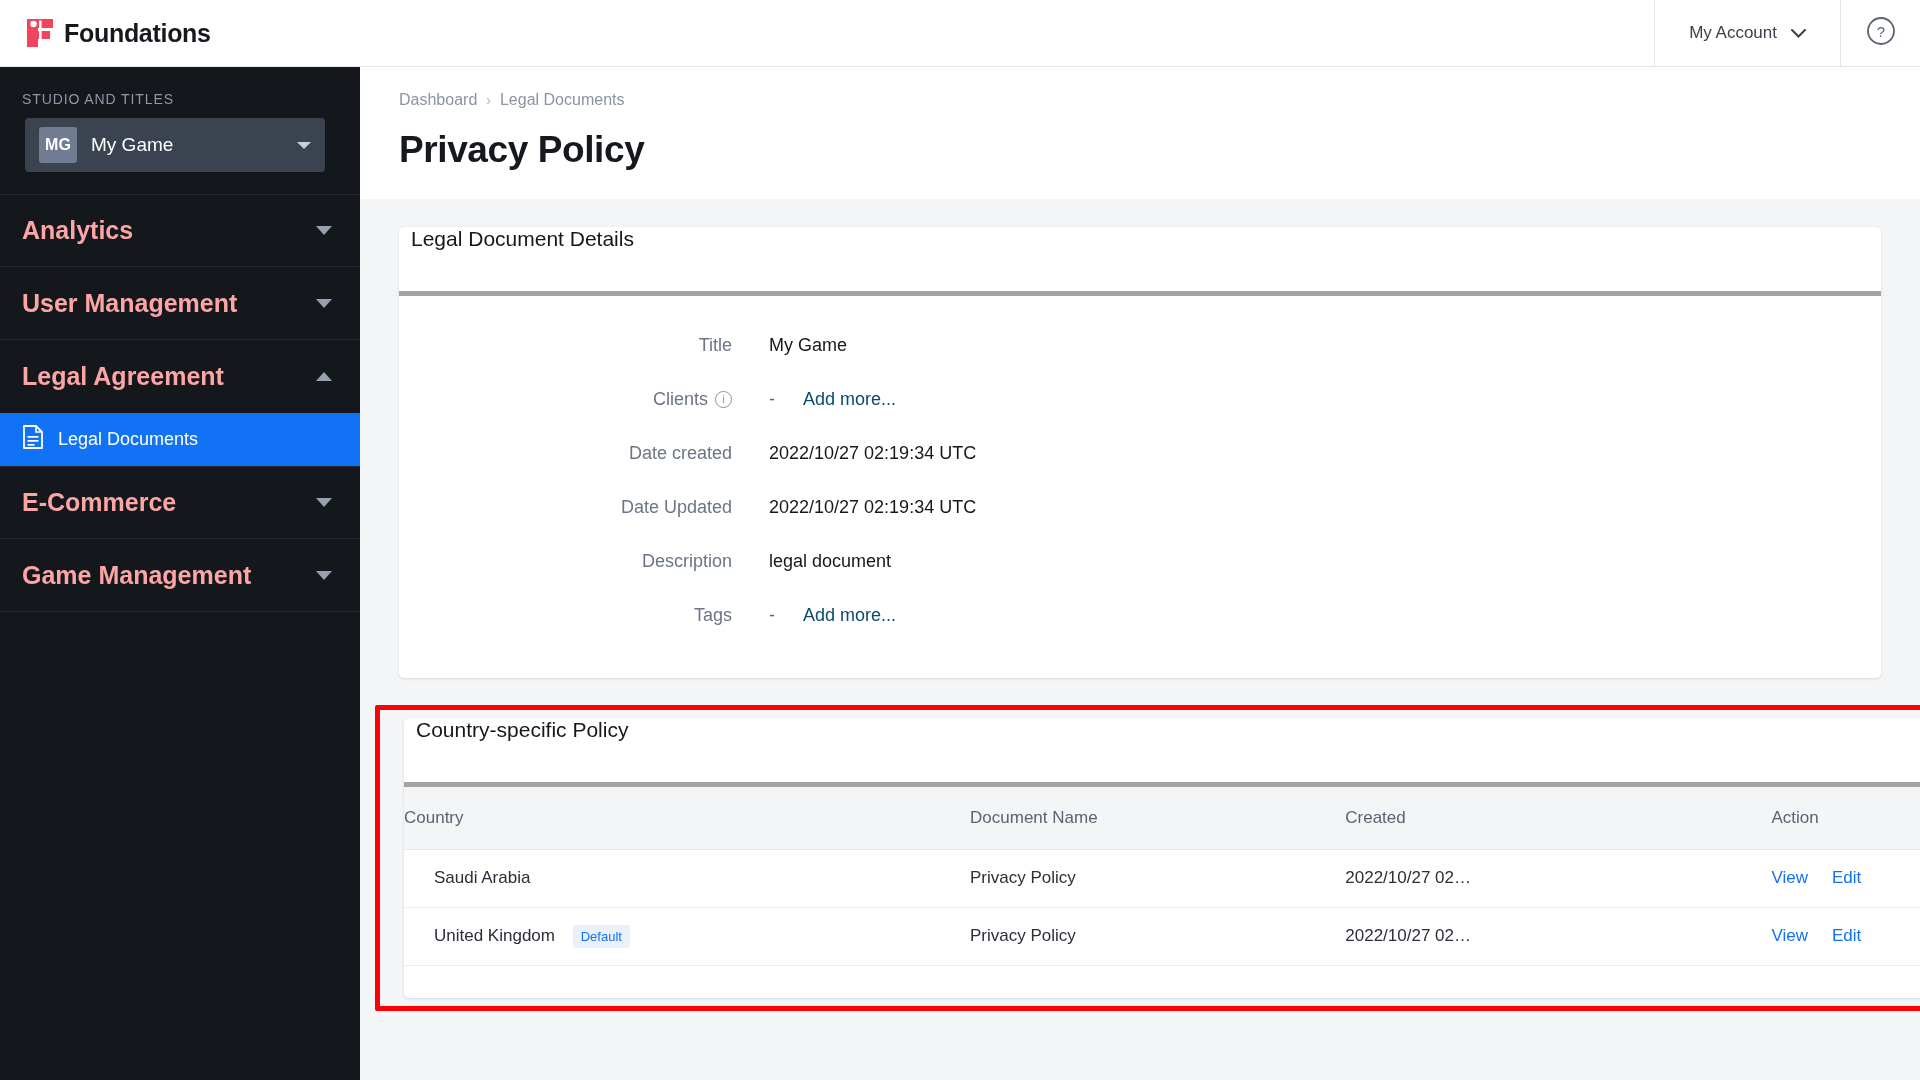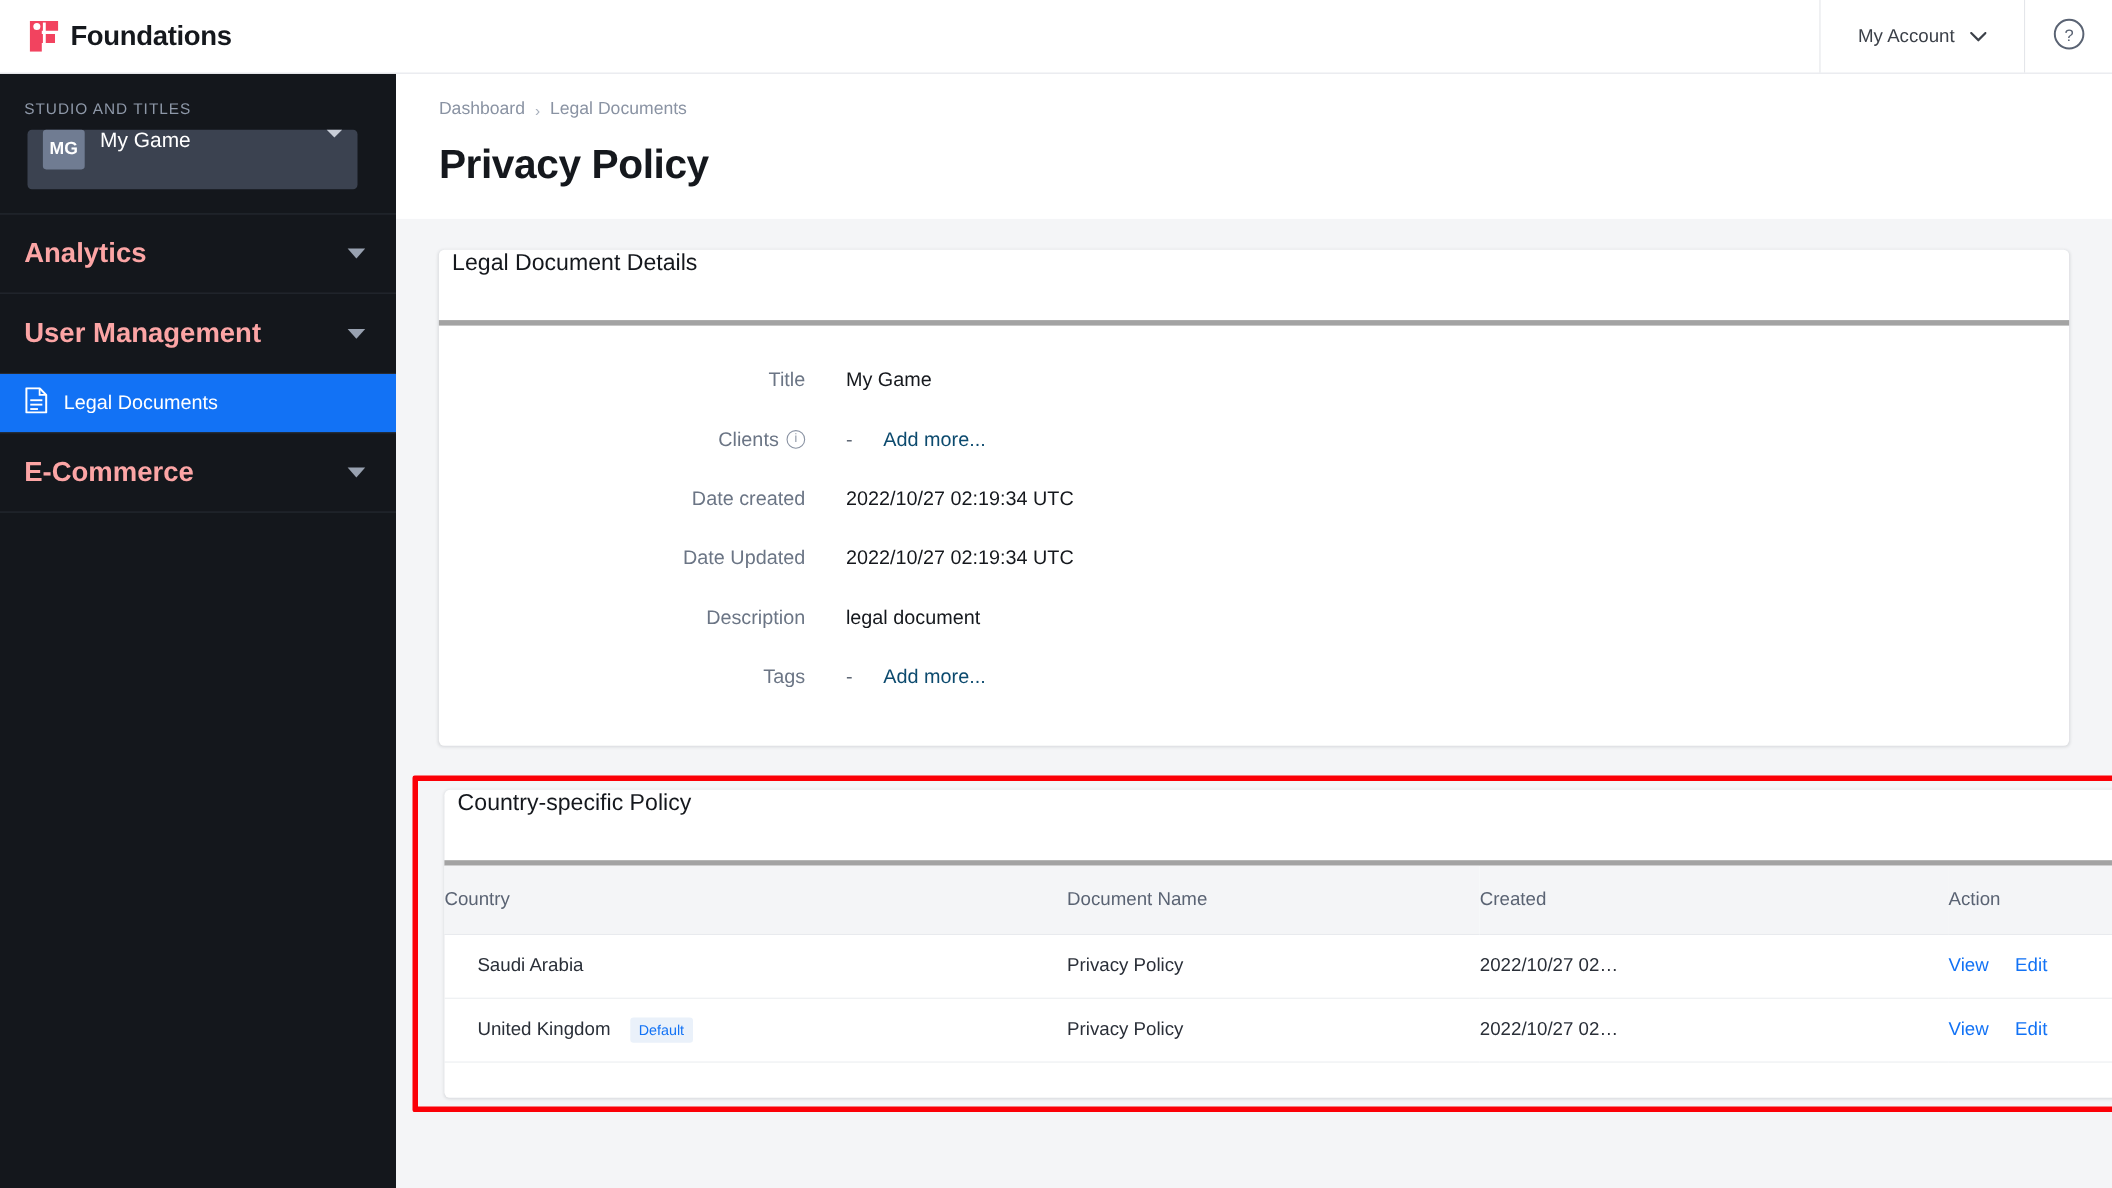--- a/index.html
+++ b/index.html
@@ -40,21 +40,21 @@
   .sidebar {
     position: absolute; top: 67px; left: 0; width: 360px; height: 1013px;
     background: #14171c; overflow: hidden;
   }
   .studio-label {
     color: #8e98a8; font-size: 14px; letter-spacing: 0.9px;
     padding: 24px 0 11px 22px; font-weight: normal;
   }
   .studio-select {
     margin: 0 35px 0 25px; height: 54px; background: #3b4250;
-    border-radius: 4px; display: flex; align-items: flex-start;
+    border-radius: 4px; display: flex; align-items: center;
     padding: 0 14px; cursor: pointer;
   }
   .studio-avatar {
     width: 38px; height: 36px; background: #707c92; border-radius: 3px;
     color: #ffffff; font-size: 16px; font-weight: bold;
     display: flex; align-items: center; justify-content: center;
   }
   .studio-name { color: #ffffff; font-size: 19px; margin-left: 14px; flex: 1; }
   .caret-white {
     width: 0; height: 0; border-left: 7px solid transparent;
@@ -207,35 +207,43 @@
     <span class="caret-white"></span>
   </div>
 
   <div class="nav-group first">
     <span class="nav-group-label">Analytics</span>
     <span class="caret down"></span>
   </div>
   <div class="nav-group">
     <span class="nav-group-label">User Management</span>
     <span class="caret down"></span>
+  </div>
+  <div class="nav-group" style="border-bottom:none">
+    <span class="nav-group-label">Legal Agreement</span>
+    <span class="caret up"></span>
   </div>
   <div class="nav-sub active">
     <span>
       <svg width="22" height="24" viewBox="0 0 22 24">
         <path d="M2 1 H14 L20 7 V23 H2 Z" fill="none" stroke="#ffffff" stroke-width="1.8" stroke-linejoin="round"></path>
         <path d="M14 1 V7 H20" fill="none" stroke="#ffffff" stroke-width="1.6"></path>
         <rect x="5.5" y="11" width="11" height="1.7" fill="#ffffff"></rect>
         <rect x="5.5" y="15" width="11" height="1.7" fill="#ffffff"></rect>
         <rect x="5.5" y="19" width="7" height="1.7" fill="#ffffff"></rect>
       </svg>
     </span>
     <span>Legal Documents</span>
   </div>
   <div class="nav-group" style="border-top:1px solid #262b33">
     <span class="nav-group-label">E-Commerce</span>
+    <span class="caret down"></span>
+  </div>
+  <div class="nav-group">
+    <span class="nav-group-label">Game Management</span>
     <span class="caret down"></span>
   </div>
 </div>
 
 <div class="main">
 
   <div class="page-head">
     <div class="breadcrumb">
       <a>Dashboard</a>
       <span class="sep">›</span>

